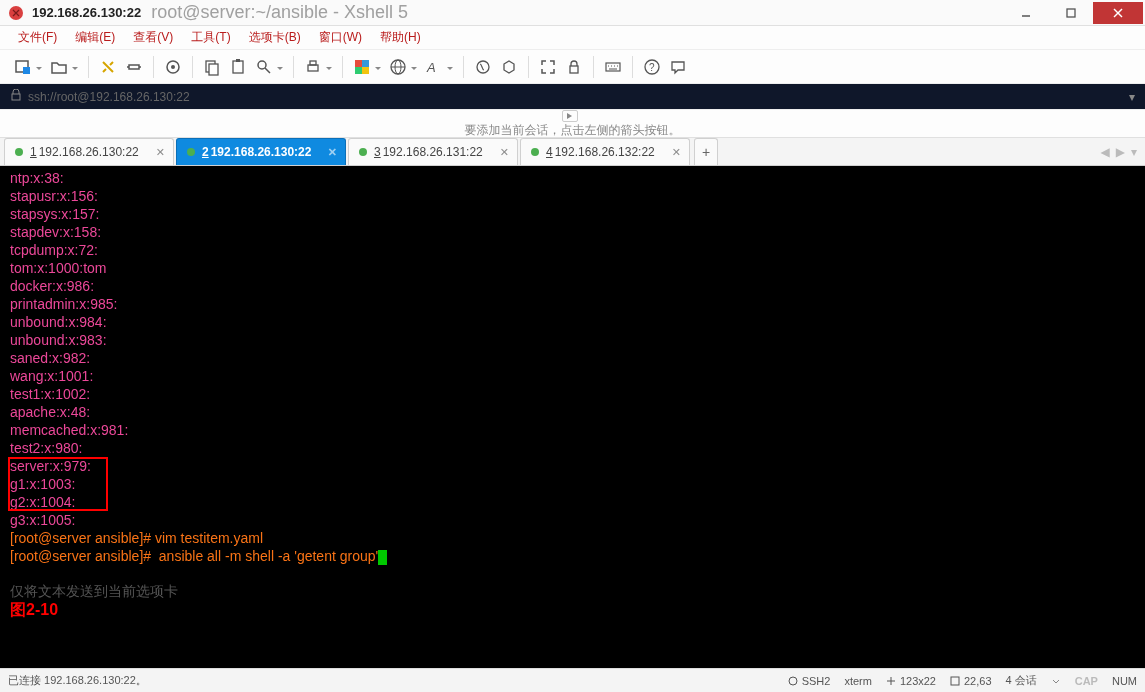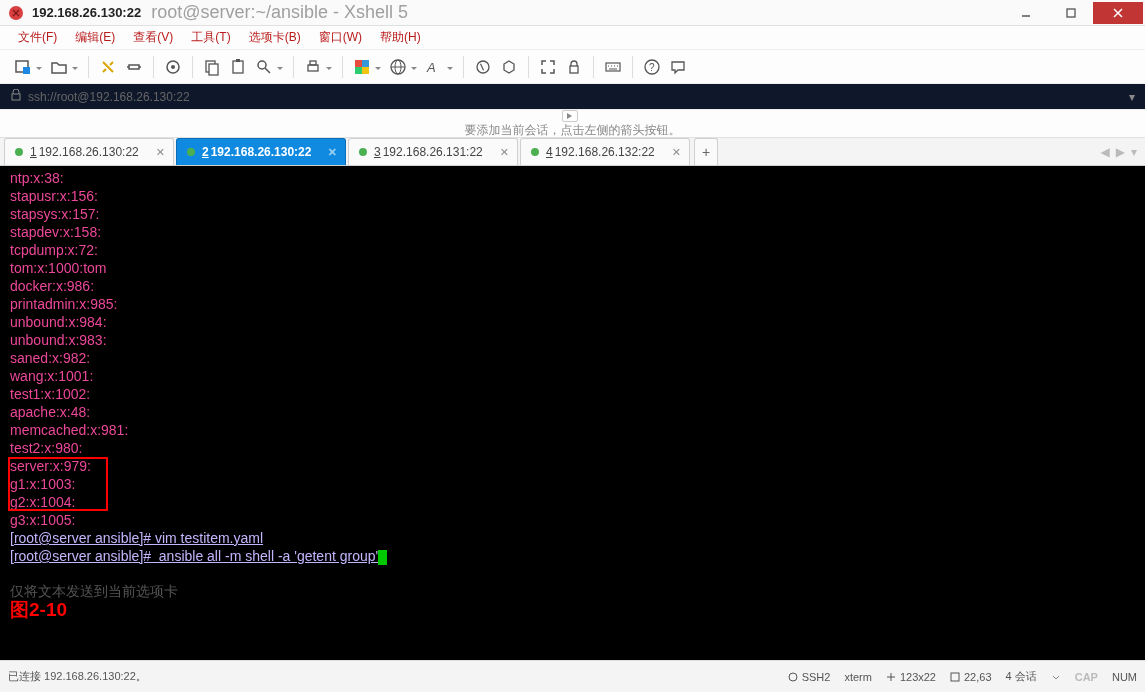--- a/index.html
+++ b/index.html
@@ -43,28 +43,28 @@
 .tabbar .tab.active { background: #0f8ae0; color: #fff; border-color: #0a6fb8; font-weight: bold; }
 .tabbar .tab .dot { width: 8px; height: 8px; border-radius: 50%; background: #4caf50; margin-right: 7px; }
 .tabbar .tab .close-tab { position: absolute; right: 8px; font-size: 11px; color: inherit; opacity: 0.6; }
 .tabbar .tab .num { text-decoration: underline; margin-right: 2px; }
 .tabbar .add-tab { display: flex; align-items: center; justify-content: center; width: 24px; border: 1px solid #d0d0d0; border-bottom: none; background: #fafafa; border-radius: 3px 3px 0 0; color: #666; font-size: 14px; margin-left: 2px; }
 .tabbar .nav-arrows { margin-left: auto; display: flex; align-items: center; padding-right: 8px; color: #bbb; gap: 6px; }
 
 
 .terminal { flex: 1; background: #000; color: #cccccc; font-family: "Consolas", "Courier New", monospace; font-size: 14px; line-height: 17px; padding: 4px 10px; overflow: hidden; white-space: pre; position: relative; }
 .terminal .yellow { color: #ec4899; }
-.terminal .white { color: #c4b5fd; text-decoration: underline; }
+.terminal .white { color: #f97316; }
 .terminal .cursor { display: inline-block; width: 9px; height: 15px; background: #00c800; vertical-align: text-bottom; }
 .terminal .redbox { position: absolute; border: 2px solid #ff0000; pointer-events: none; }
 .terminal .fade { color: #555; }
-.terminal .annot { color: #ff0000; font-weight: bold; font-family: "Microsoft YaHei", Arial, sans-serif; font-size: 19px; }
-
-
-.statusbar { height: 32px; background: #f4f4f4; border-top: 1px solid #ddd; display: flex; align-items: center; font-size: 11px; color: #555; padding: 0 8px; gap: 14px; }
+.terminal .annot { color: #ff0000; font-weight: bold; font-family: "Microsoft YaHei", Arial, sans-serif; font-size: 16px; }
+
+
+.statusbar { height: 24px; background: #f4f4f4; border-top: 1px solid #ddd; display: flex; align-items: center; font-size: 11px; color: #555; padding: 0 8px; gap: 14px; }
 .statusbar .spacer { flex: 1; }
 .statusbar .seg { display: inline-flex; align-items: center; gap: 4px; }
 .statusbar .seg.dim { color: #bbb; font-weight: bold; }
 .statusbar .seg svg { width: 10px; height: 10px; }
 </style>
 </head>
 <body>
 
 <div class="titlebar">
   <span class="app-icon">

